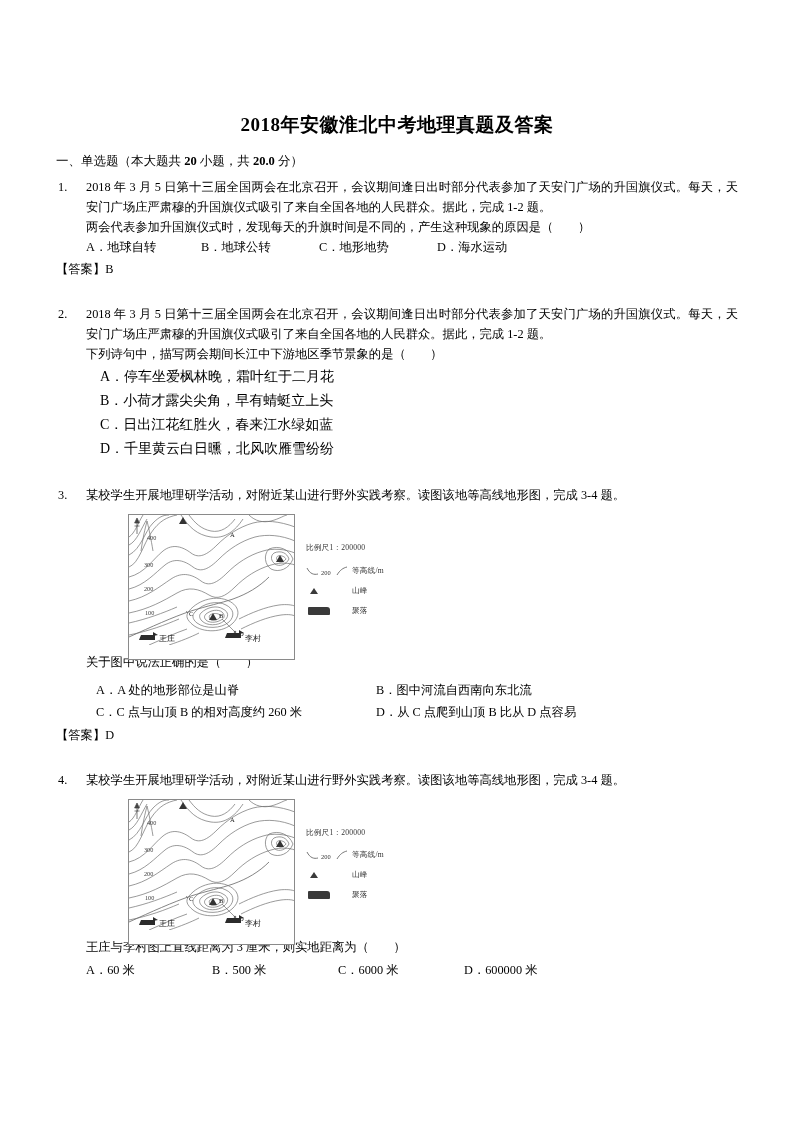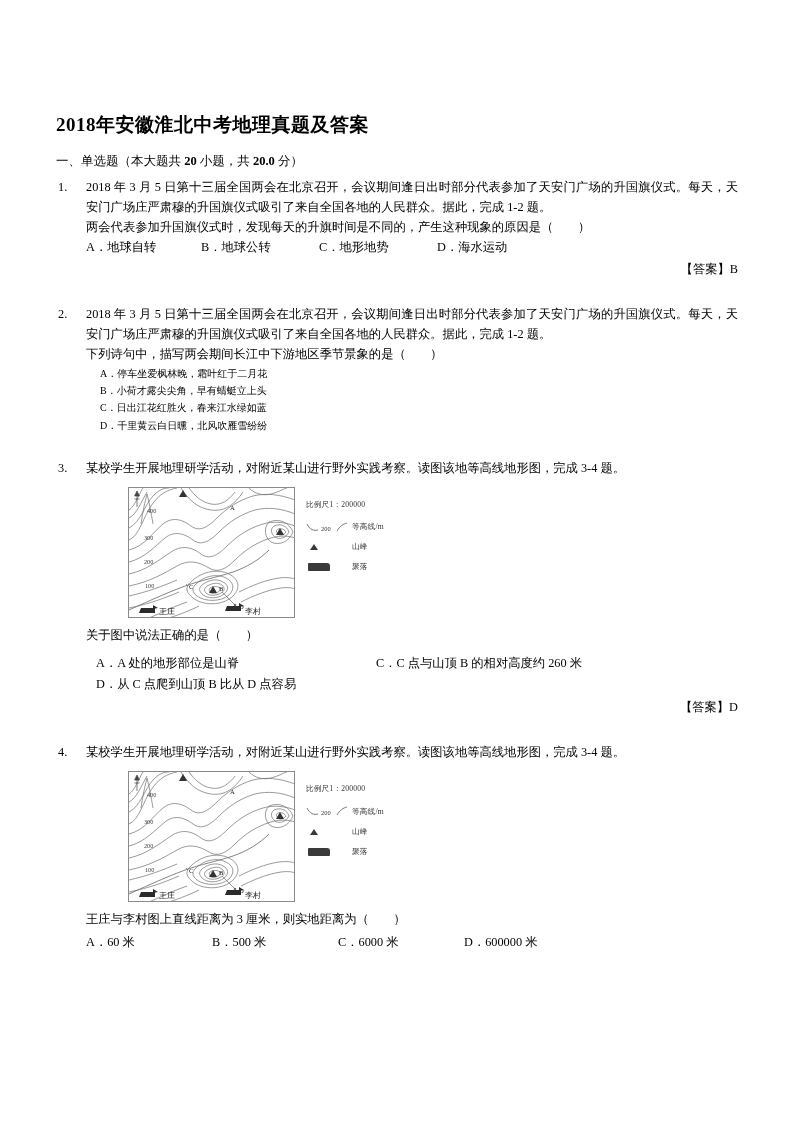--- a/index.html
+++ b/index.html
@@ -16,21 +16,21 @@
     overflow: hidden;
   }
   .page {
     width: 794px;
     height: 1123px;
     box-sizing: border-box;
     padding: 112px 56px 40px 56px;
     position: relative;
   }
   .doc-title {
-    text-align: left;
+    text-align: center;
     font-size: 19px;
     font-weight: bold;
     letter-spacing: 0.5px;
     margin: 0 0 14px 0;
     font-family: "Liberation Serif", "DejaVu Serif", serif;
   }
   .section-head {
     font-size: 12.5px;
     margin: 0 0 7px 0;
     line-height: 1.5;
@@ -68,21 +68,21 @@
     margin-top: 1px;
   }
   .opt-i {
     font-size: 12.3px;
     line-height: 1.62;
   }
   .opt-i.w1 { width: 115px; flex: 0 0 115px; }
   .opt-i.w2 { width: 118px; flex: 0 0 118px; }
   .opt-i.w3 { width: 118px; flex: 0 0 118px; }
   .opt-stack .opt-line {
-    font-size: 10px;
+    font-size: 14px;
     line-height: 1.72;
     padding-left: 14px;
   }
   .opts-2col {
     display: flex;
     flex-wrap: wrap;
     margin-top: 7px;
   }
   .opts-2col .cell {
     font-size: 12.3px;
@@ -105,49 +105,48 @@
     line-height: 1.7;
     width: 126px;
     flex: 0 0 126px;
   }
 
   .answer {
     font-size: 12.3px;
     line-height: 1.7;
     margin-top: 1px;
     padding-left: 0px;
-    text-align: right;
   }
   .spacer-lg { height: 19px; }
 
   
   .figure-wrap {
     margin: 8px 0 6px 0;
     padding-left: 42px;
   }
   .figure {
     position: relative;
     width: 360px;
     height: 133px;
   }
   .map-box {
     position: absolute;
     left: 0; top: 0;
     width: 167px;
-    height: 131px;
+    height: 146px;
     border: 1px solid #8a8a8a;
     box-sizing: border-box;
     background: #ffffff;
     overflow: hidden;
   }
   .map-svg { display: block; }
   .legend {
     position: absolute;
     left: 178px;
-    top: 12px;
+    top: 28px;
     width: 180px;
     font-size: 7.6px;
     font-family: "Liberation Serif", "DejaVu Serif", serif;
     color: #333;
   }
   .legend-row {
     display: flex;
     align-items: center;
     margin-bottom: 9px;
     height: 11px;
@@ -345,20 +344,21 @@
                   </span>
                 <span class="lg-txt">聚落</span>
               </div>
             </div>
           </div>
         </div>
 
         <div class="q-sub">关于图中说法正确的是（　　）</div>
         <div class="opts-2col">
           <div class="cell a">A．A 处的地形部位是山脊</div>
+          <div class="cell b">B．图中河流自西南向东北流</div>
           <div class="cell c">C．C 点与山顶 B 的相对高度约 260 米</div>
           <div class="cell d">D．从 C 点爬到山顶 B 比从 D 点容易</div>
         </div>
       </div>
     </div>
     <div class="answer"><span>【答案】</span><span>D</span></div>
   </div>
 
   <div class="spacer-lg"></div>
 

